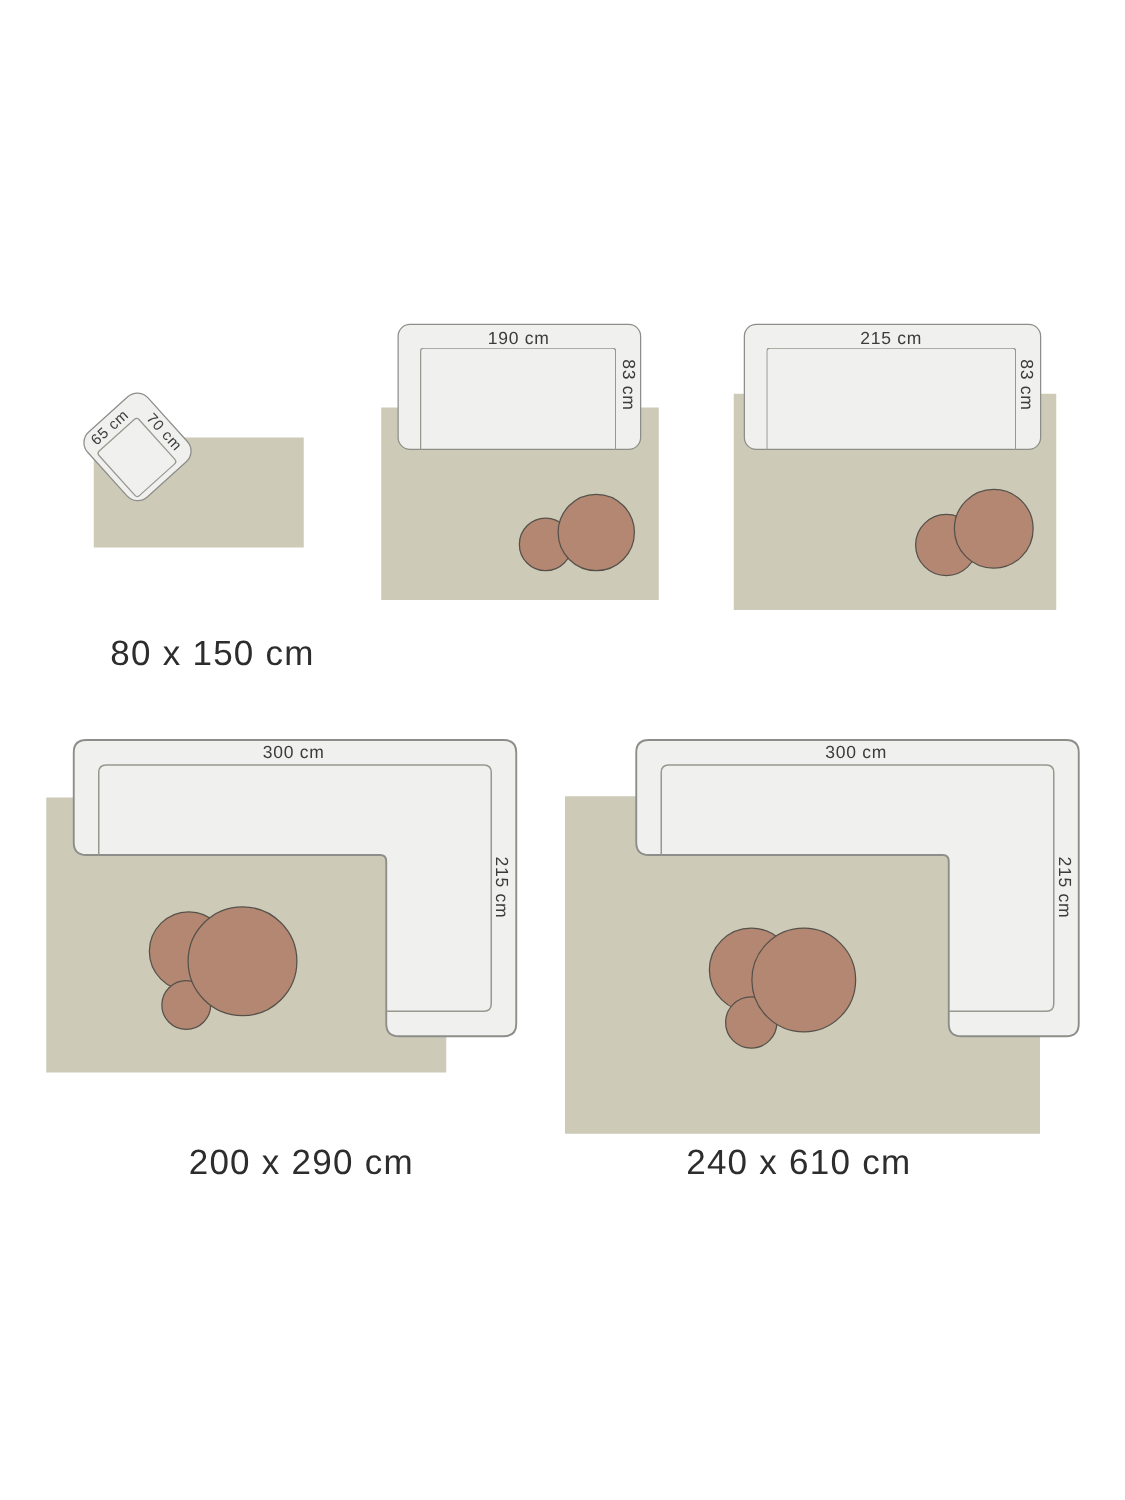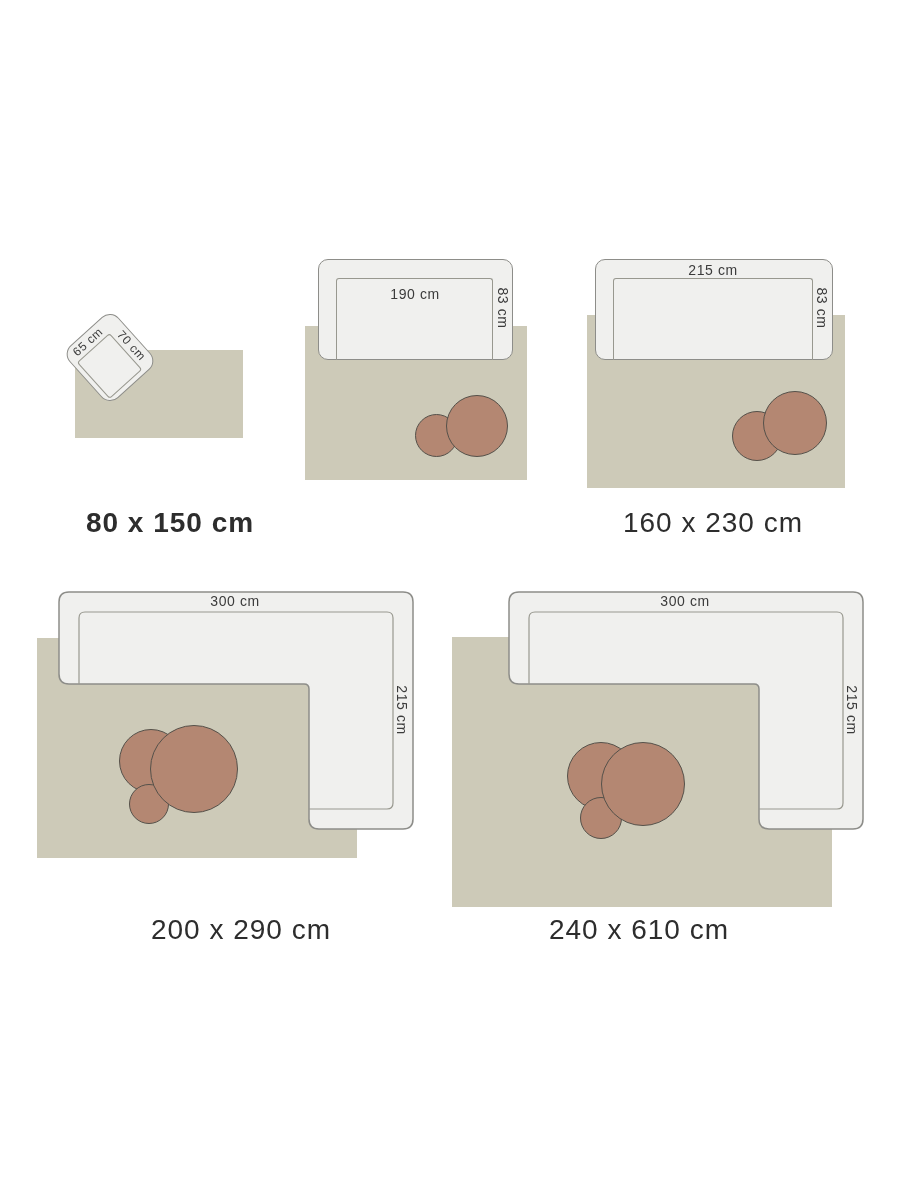--- a/index.html
+++ b/index.html
@@ -90,46 +90,45 @@
 
   <div class="rug" style="left:75px;top:350px;width:168px;height:88px;"></div>
 
   <div class="chair" style="left:77px;top:322px;width:66px;height:71px;">
     <div class="chair-body"></div>
     <div class="chair-seat" style="left:5px;top:17px;width:44px;height:49px;"></div>
     <div class="dim small" style="left:27px;top:9px;">65 cm</div>
     <div class="dim small vert" style="left:57px;top:41px;">70 cm</div>
   </div>
 
-  <div class="caption" style="left:170px;top:523px;font-weight:bold;">80 x 150 cm</div>
+  <div class="caption" style="left:170px;top:523px;">80 x 150 cm</div>
 
   <div class="rug" style="left:305px;top:326px;width:222px;height:154px;"></div>
 
   <div class="sofa" style="left:318px;top:259px;width:195px;height:101px;">
     <div class="seat" style="left:17px;top:18px;width:157px;height:82px;"></div>
   </div>
-  <div class="dim" style="left:415px;top:270px;margin-top:24px;">190 cm</div>
+  <div class="dim" style="left:415px;top:270px;">190 cm</div>
   <div class="dim vert" style="left:503px;top:308px;">83 cm</div>
 
   <div class="circle" style="left:415px;top:414px;width:43px;height:43px;"></div>
   <div class="circle" style="left:446px;top:395px;width:62px;height:62px;"></div>
 
 
   <div class="rug" style="left:587px;top:315px;width:258px;height:173px;"></div>
 
   <div class="sofa" style="left:595px;top:259px;width:238px;height:101px;">
     <div class="seat" style="left:17px;top:18px;width:200px;height:82px;"></div>
   </div>
   <div class="dim" style="left:713px;top:270px;">215 cm</div>
   <div class="dim vert" style="left:822px;top:308px;">83 cm</div>
 
   <div class="circle" style="left:732px;top:411px;width:50px;height:50px;"></div>
   <div class="circle" style="left:763px;top:391px;width:64px;height:64px;"></div>
 
-  <div class="caption" style="left:713px;top:523px;">160 x 230 cm</div>
 
   <div class="rug" style="left:37px;top:638px;width:320px;height:220px;"></div>
 
   <svg class="lsofa" style="left:58px;top:591px;" width="356" height="239" viewBox="-1 -1 356 239">
     <path class="outer" d="M 10 0 L 344 0 Q 354 0 354 10 L 354 227 Q 354 237 344 237 L 260 237 Q 250 237 250 227 L 250 97 Q 250 92 245 92 L 10 92 Q 0 92 0 82 L 0 10 Q 0 0 10 0 Z"></path>
     <path class="inner" d="M 20 92 L 20 26 Q 20 20 26 20 L 328 20 Q 334 20 334 26 L 334 211 Q 334 217 328 217 L 250 217"></path>
   </svg>
   <div class="dim" style="left:235px;top:601px;">300 cm</div>
   <div class="dim vert" style="left:402px;top:710px;">215 cm</div>
 

